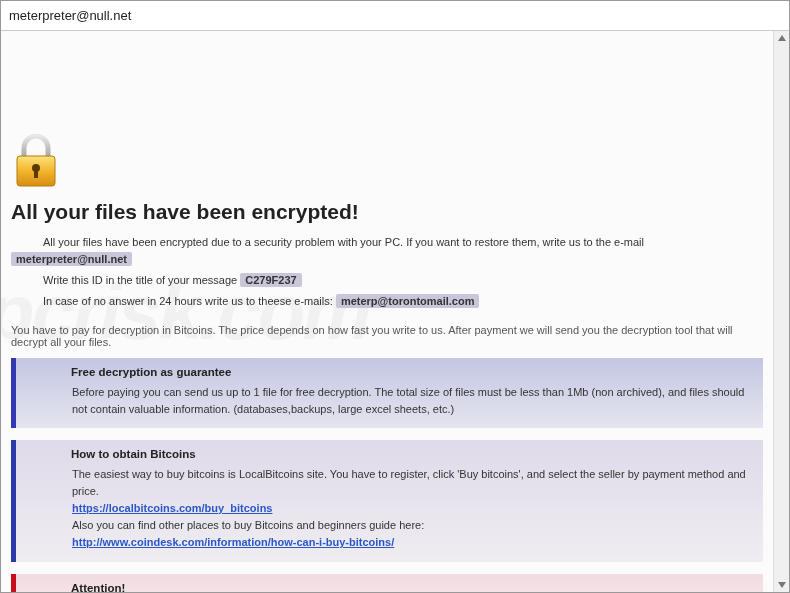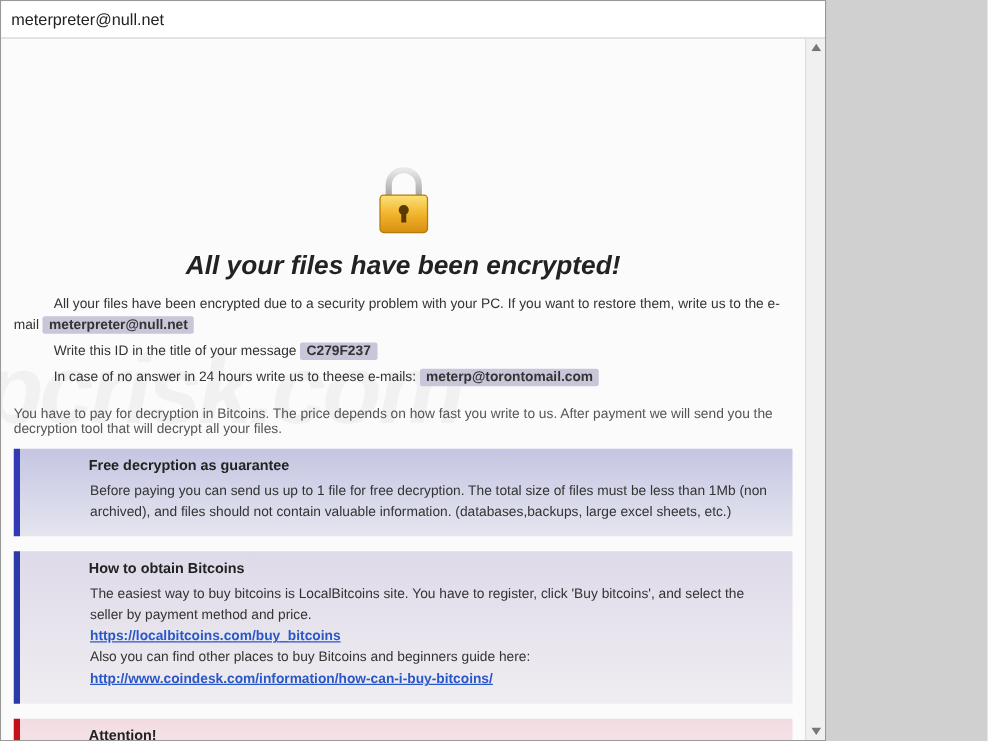--- a/index.html
+++ b/index.html
@@ -4,21 +4,21 @@
 <style>
 * { margin: 0; padding: 0; box-sizing: border-box; }
 body {
   font-family: "Segoe UI", Tahoma, Arial, sans-serif;
   background: #d0d0d0;
   width: 790px;
   height: 593px;
   overflow: hidden;
 }
 .window {
-  width: 661px;
+  width: 790px;
   height: 593px;
   background: #fff;
   border: 1px solid #999;
 }
 .titlebar {
   height: 30px;
   border-bottom: 1px solid #ccc;
   display: flex;
   align-items: center;
   padding-left: 8px;
@@ -50,23 +50,21 @@
   width: 14px;
   height: 14px;
   color: #666;
   font-size: 10px;
   display: flex;
   align-items: center;
   justify-content: center;
   cursor: pointer;
 }
 .header-block {
-  text-align: center;
   margin-bottom: 10px;
-  font-style: italic;
 }
 .lock-icon {
   display: inline-block;
   margin: 4px auto 6px;
 }
 .main-heading {
   font-size: 21px;
   font-weight: bold;
   color: #222;
   margin-bottom: 10px;

